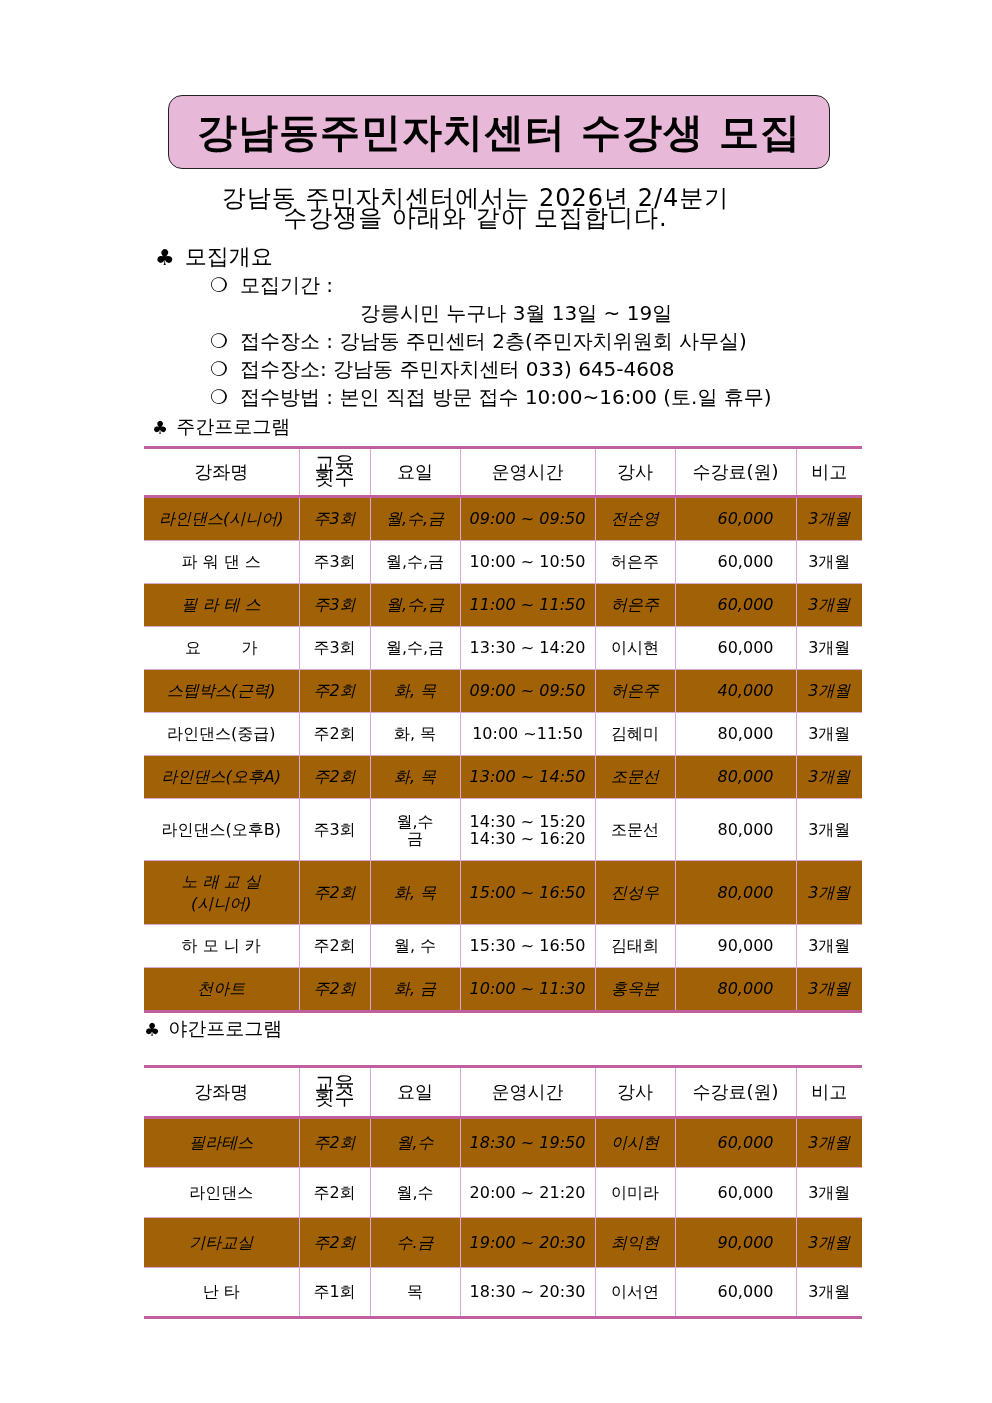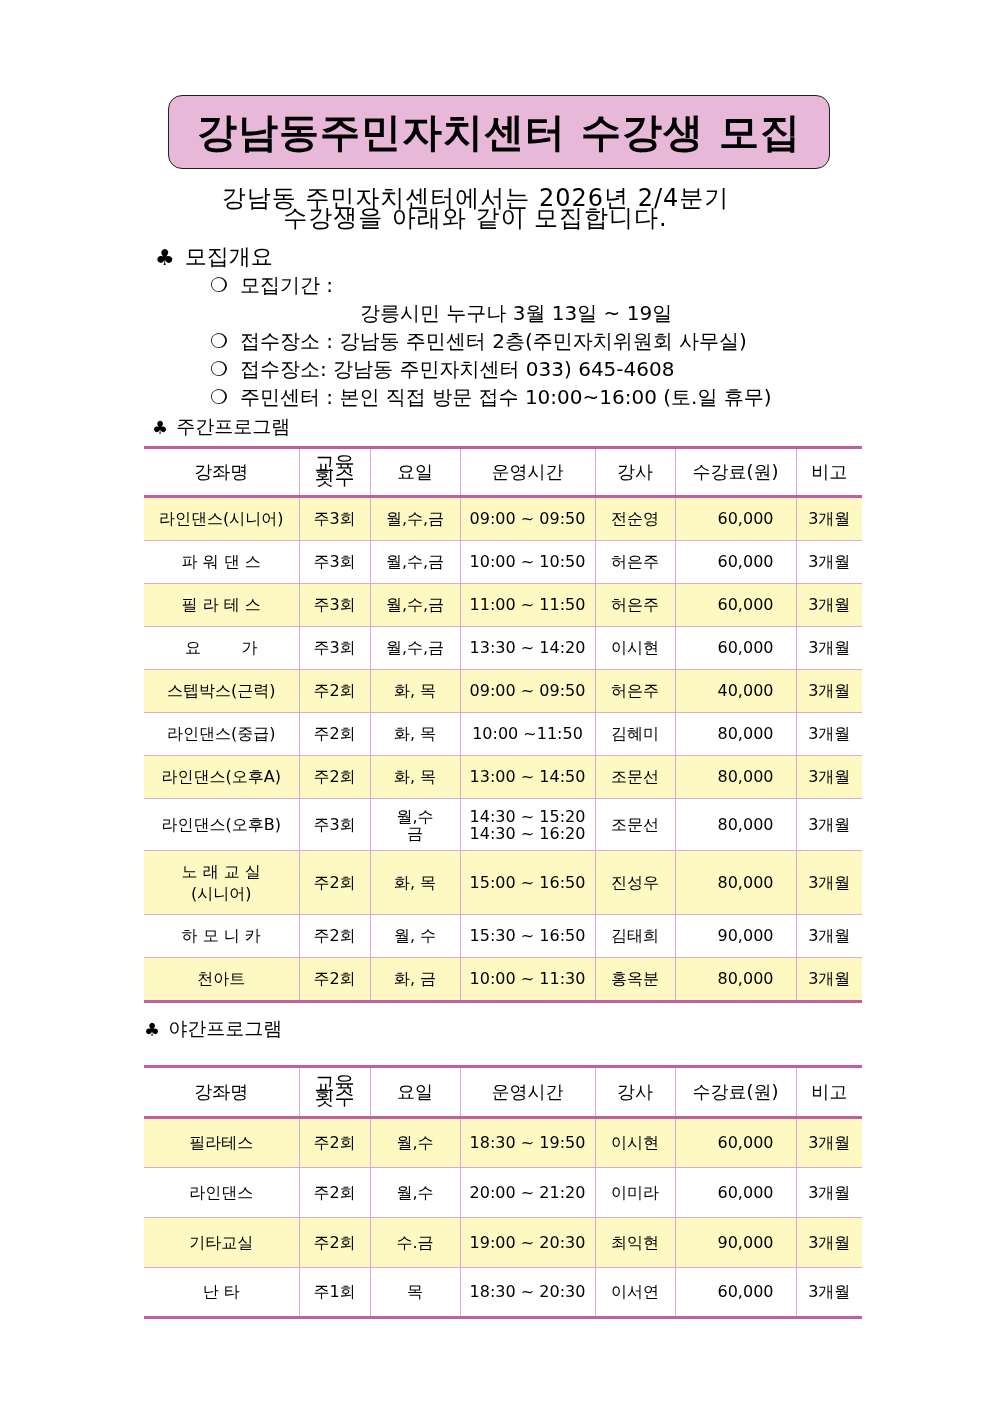--- a/index.html
+++ b/index.html
@@ -20,21 +20,21 @@
   .info-row { position: absolute; left: 210px; font-size: 20px; line-height: 26px; white-space: pre; display: flex; }
   .info-row .bullet { width: 30px; display: inline-block; }
   table.prog { position: absolute; left: 144px; width: 718px; border-collapse: collapse; table-layout: fixed; font-size: 16px; }
   table.prog th, table.prog td { border-left: 1px solid #d9a8d4; border-right: 1px solid #d9a8d4; text-align: center; padding: 0; font-weight: normal; }
   table.prog th:first-child, table.prog td:first-child { border-left: none; }
   table.prog th:last-child, table.prog td:last-child { border-right: none; }
   table.prog thead tr { border-top: 3px solid #c060a0; border-bottom: 3px solid #c060a0; }
   table.prog th { font-size: 18px; height: 46px; text-align: center; }
   table.prog tbody tr { border-bottom: 1px solid #d9a8d4; }
   table.prog tbody tr:last-child { border-bottom: 3px solid #c060a0; }
-  table.prog tbody tr.alt { background: #fef9c3; }
+  table.prog tbody tr.alt { background: #a16207; font-style: italic; }
   table.prog td { height: 42px; line-height: 18px; }
   table.prog td.fee { text-align: center; padding-left: 20px; }
   .th-stack { display: inline-block; line-height: 14px; font-size: 20px; }
   .cell-stack { display: block; line-height: 17px; }
   .spaced { letter-spacing: 6px; }
 </style>
 </head>
 <body>
 
 <div class="title-box">
@@ -59,21 +59,21 @@
 <div class="info-row" style="top:328px;">
   <span class="bullet">❍</span>
   <span>접수장소</span><span> : </span><span>강남동 주민센터 2층(주민자치위원회 사무실)</span>
 </div>
 <div class="info-row" style="top:356px;">
   <span class="bullet">❍</span>
   <span>접수장소</span><span>: </span><span>강남동 주민자치센터 033) 645-4608</span>
 </div>
 <div class="info-row" style="top:384px;">
   <span class="bullet">❍</span>
-  <span>주민센터</span><span> : </span><span>본인 직접 방문 접수 10:00~16:00 (토.일 휴무)</span>
+  <span>접수방법</span><span> : </span><span>본인 직접 방문 접수 10:00~16:00 (토.일 휴무)</span>
 </div>
 
 <div class="sec-head small" style="left:152px; top:414px;">
   <span class="club">♣</span>
   <span>주간프로그램</span>
 </div>
 
 <table class="prog" style="top:446px;">
   <colgroup>
     <col style="width:155px">
@@ -152,21 +152,21 @@
     </tr>
     <tr class="alt" style="height:43px">
       <td>라인댄스(오후A)</td>
       <td>주2회</td>
       <td>화, 목</td>
       <td>13:00 ~ 14:50</td>
       <td>조문선</td>
       <td class="fee">80,000</td>
       <td>3개월</td>
     </tr>
-    <tr style="height:52px">
+    <tr style="height:62px">
       <td>라인댄스(오후B)</td>
       <td>주3회</td>
       <td>
           <span class="cell-stack">월,수</span>
           <span class="cell-stack">금</span>
         </td>
       <td>
           <span class="cell-stack">14:30 ~ 15:20</span>
           <span class="cell-stack">14:30 ~ 16:20</span>
         </td>

